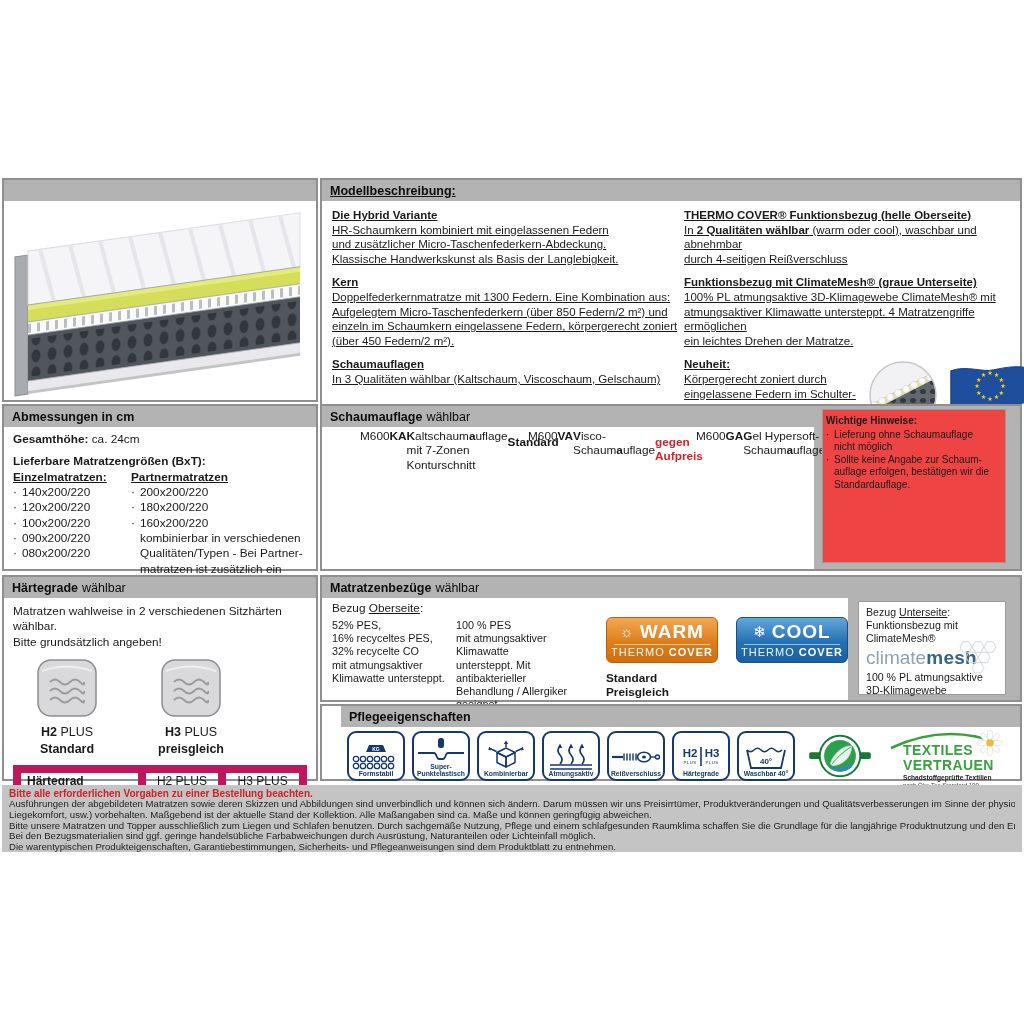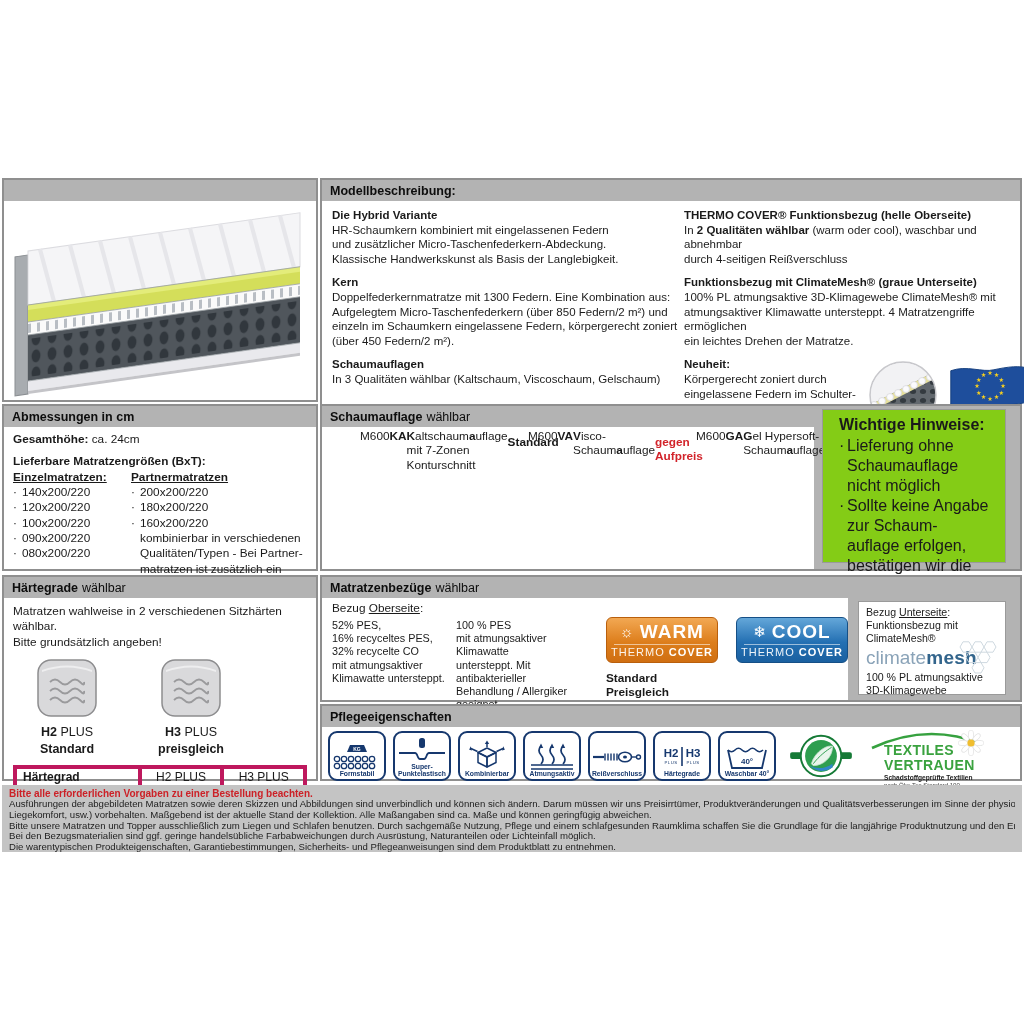--- a/index.html
+++ b/index.html
@@ -11,21 +11,21 @@
   .sec-head .norm{font-weight:normal;margin-left:4px;}
   .pre{white-space:pre-line;}
   b{font-weight:bold;}
   .red{color:#d2232a;}
 
   
   #sec-image{left:2px;top:178px;width:316px;height:224px;}
   .img-wrap{padding:2px 4px;}
 
   
-  #sec-model{left:320px;top:178px;width:702px;height:252px;}
+  #sec-model{left:320px;top:178px;width:702px;height:252px;text-decoration:underline;}
   .model-body{display:flex;padding:7px 10px 0 10px;font-size:11.5px;line-height:1.27;}
   .mcol.c1{width:352px;flex:none;}
   .mcol.c2{flex:1;}
   .mt{font-weight:bold;margin-top:9px;}
   .mt.first{margin-top:0;}
   .mb{color:#1c1c1c;}
   .neu-row{display:flex;align-items:flex-start;gap:6px;margin-top:0;}
   .neu-txt{width:178px;flex:none;}
   .eu-box{margin-left:2px;text-align:center;margin-top:14px;}
   .eu-label{font-size:11px;color:#9a9a9a;font-style:italic;letter-spacing:.5px;margin-top:-2px;}
@@ -38,43 +38,43 @@
   .dim-cols{display:flex;}
   .dim-col1{width:118px;flex:none;}
   .dim-h{font-weight:bold;text-decoration:underline;}
   .dim-item{display:flex;}
   .dim-item .bu{width:9px;flex:none;}
   .dim-note{padding-left:9px;}
 
   
   #sec-foam{left:320px;top:404px;width:702px;height:167px;}
   .foam-gray{position:absolute;top:21px;right:0;bottom:0;width:206px;background:#b3b3b3;}
-  .hints{position:absolute;top:3px;right:14px;bottom:6px;width:184px;background:#84cc16;
-         border:1px solid #9a9a9a;padding:5px 16px;box-sizing:border-box;font-size:16px;line-height:1.25;}
+  .hints{position:absolute;top:3px;right:14px;bottom:6px;width:184px;background:#ef4444;
+         border:1px solid #9a9a9a;padding:5px 3px;box-sizing:border-box;font-size:10px;line-height:1.25;}
   .hint-t{font-weight:bold;margin-bottom:1px;}
   .hint-item{display:flex;}
   .hint-item .bu{width:8px;flex:none;}
   .foam-row{display:flex;padding:2px 0 0 10px;position:relative;}
   .fopt{width:168px;flex:none;display:flex;flex-direction:row;}
   .fopt .circ{align-self:center;margin-right:28px;}
   .fbar{width:126px;height:7px;margin:1px 0 4px 0;}
   .fcode,.fname,.fextra{font-size:11.8px;line-height:1.22;}
   .fmid{height:30px;}
   .fprice{font-size:11.8px;font-weight:bold;margin-top:6px;}
 
   
   #sec-firm{left:2px;top:575px;width:316px;height:206px;}
   .firm-body{padding:6px 9px;font-size:11.8px;line-height:1.3;}
   .firm-icons{display:flex;gap:36px;margin:8px 0 4px 10px;}
   .firm-item{text-align:center;width:88px;}
   .firm-l1{font-size:12.5px;margin-top:2px;}
   .firm-l1 b{font-weight:bold;}
   .firm-l2{font-size:12.5px;font-weight:bold;}
   table.firm-table{border-collapse:collapse;margin-top:8px;}
-  table.firm-table td{border:4px solid #be185d;font-size:12px;padding:0 6px;height:17px;}
+  table.firm-table td{border:8px solid #be185d;font-size:12px;padding:0 6px;height:17px;}
   td.fc1{font-weight:bold;width:118px;}
   td.fc2,td.fc3{width:80px;text-align:center;}
 
   
   #sec-covers{left:320px;top:575px;width:702px;height:127px;}
   .cov-gray{position:absolute;top:21px;right:0;bottom:0;width:172px;background:#b3b3b3;}
   .cov-body{padding:3px 0 0 10px;position:relative;}
   .cov-label{font-size:11.8px;margin-bottom:2px;}
   .u{text-decoration:underline;}
   .cov-grid{display:grid;grid-template-columns:116px 142px 122px 160px;grid-template-rows:50px 18px;column-gap:8px;}
@@ -91,21 +91,21 @@
   .cov-specs{font-size:10.8px;line-height:1.22;padding-top:2px;}
   .cov-price{font-size:11.8px;font-weight:bold;align-self:end;}
   .under-box{position:absolute;top:24px;right:14px;width:148px;height:94px;background:#fff;
              border:1px solid #9a9a9a;padding:4px 7px;box-sizing:border-box;font-size:10.6px;line-height:1.22;}
   .mesh-logo{position:relative;font-size:19px;margin:3px 0 2px;line-height:1.1;}
   .mesh-logo .w1{color:#8aa3b8;}
   .mesh-logo .w2{color:#33658c;font-weight:bold;letter-spacing:.3px;}
   .mesh-hex{position:absolute;right:-2px;top:-7px;}
 
   
-  #sec-care{left:320px;top:704px;width:702px;height:77px;}
+  #sec-care{left:320px;top:704px;width:702px;height:77px;padding-left:19px;}
   .care-row{display:flex;align-items:center;gap:7px;padding:2px 6px;}
   .cicon{width:58px;height:50px;border:2px solid #16386e;border-radius:9px;box-sizing:border-box;
          display:flex;flex-direction:column;align-items:center;justify-content:flex-end;padding-bottom:2px;flex:none;}
   .cicon svg{margin-top:1px;}
   .clabel{font-size:6.8px;font-weight:bold;color:#16386e;text-align:center;line-height:1.05;white-space:pre-line;}
   .tex-block{position:relative;width:122px;height:52px;flex:none;margin-left:8px;}
   .tex-l1,.tex-l2{font-size:14px;font-weight:bold;color:#3aa23f;letter-spacing:.4px;line-height:1.08;}
   .tex-l3{font-size:6.6px;font-weight:bold;color:#222;margin-top:1px;}
   .tex-l4{font-size:6.1px;color:#444;}
   .tex-text{position:absolute;left:16px;top:13px;}

